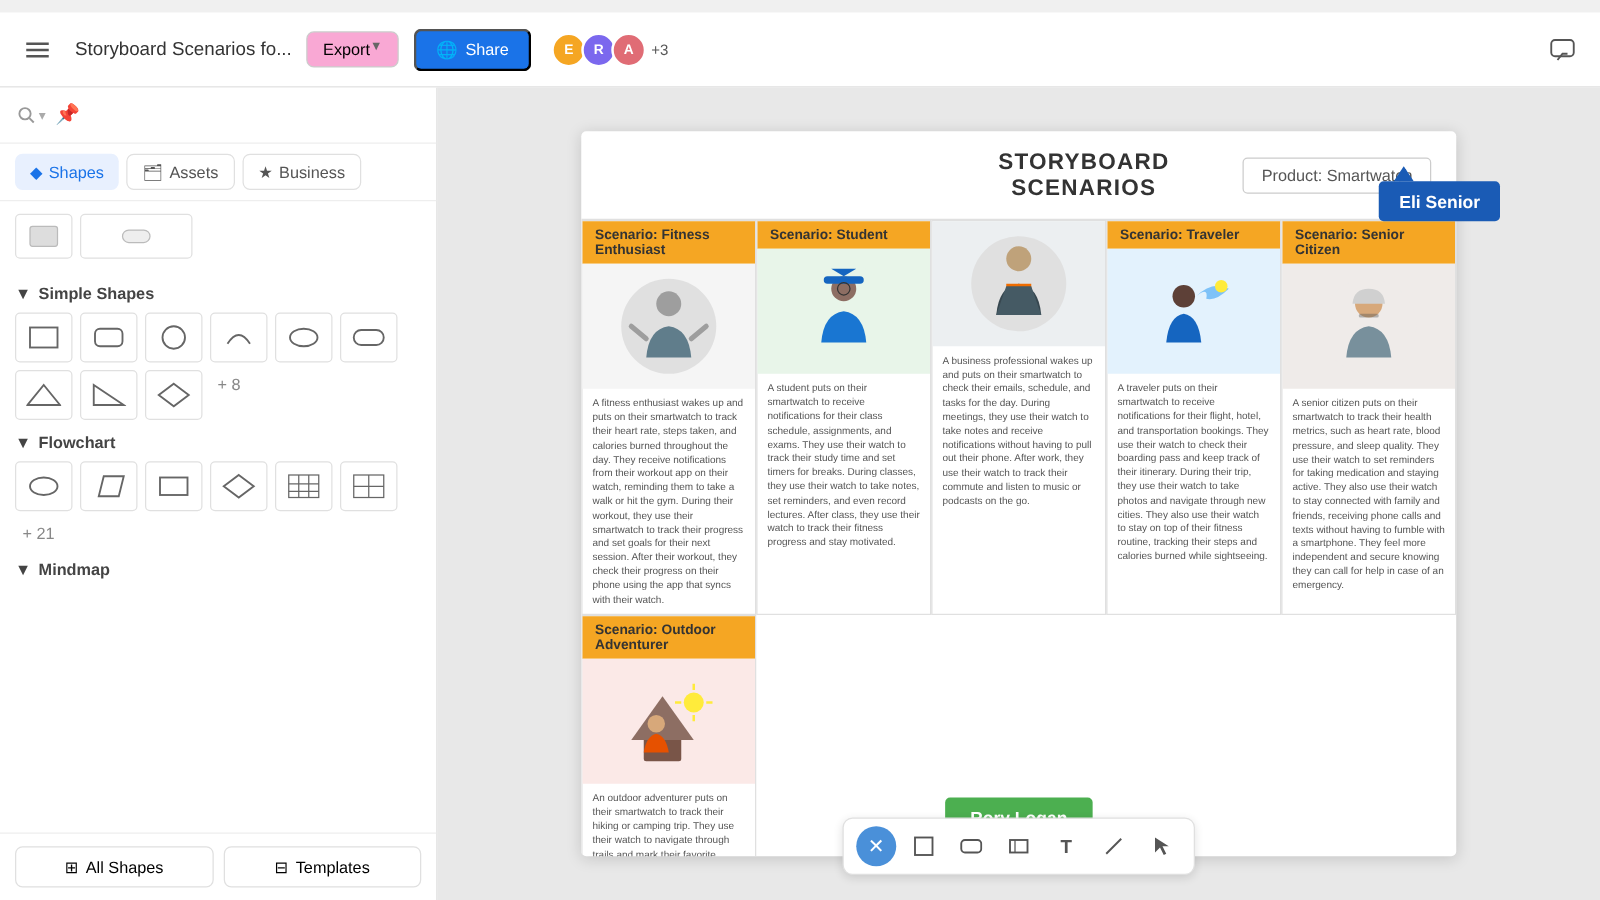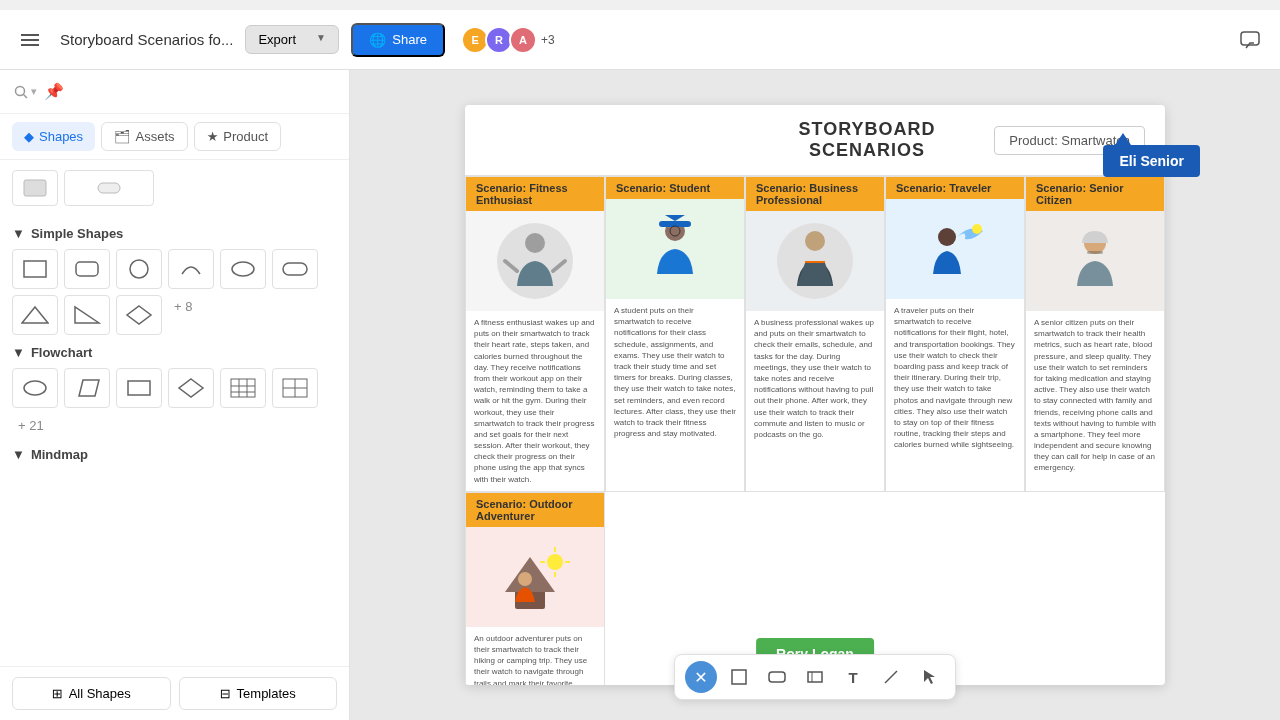--- a/index.html
+++ b/index.html
@@ -3,21 +3,21 @@
   <meta charset="utf-8">
   <style>
     * { box-sizing: border-box; margin: 0; padding: 0; }
     body { font-family: -apple-system, BlinkMacSystemFont, 'Segoe UI', sans-serif; background: #f0f0f0; width: 1280px; height: 720px; overflow: hidden; display: flex; flex-direction: column; }
 
     
     .topbar { display: flex; align-items: center; background: #fff; height: 60px; border-bottom: 1px solid #e0e0e0; padding: 0 12px; gap: 12px; flex-shrink: 0; margin-top: 10px; }
     .menu-btn { width: 36px; height: 36px; display: flex; align-items: center; justify-content: center; cursor: pointer; border-radius: 4px; }
     .menu-btn span { display: block; width: 18px; height: 2px; background: #555; box-shadow: 0 5px 0 #555, 0 -5px 0 #555; }
     .doc-title { font-size: 15px; color: #333; font-weight: 500; flex: 0 0 auto; }
-    .export-btn { display: flex; align-items: flex-start; gap: 20px; border: 1px solid #ccc; border-radius: 6px; padding: 6px 12px; font-size: 13px; cursor: pointer; background: #e5e5e5; }
+    .export-btn { display: flex; align-items: flex-start; gap: 0; border: 1px solid #ccc; border-radius: 6px; padding: 6px 12px; font-size: 13px; cursor: pointer; background: #f9a8d4; }
     .export-btn .chevron { font-size: 10px; color: #666; }
     .share-btn { display: flex; align-items: center; gap: 6px; background: #1a73e8; color: #fff; border-radius: 6px; padding: 7px 16px; font-size: 13px; font-weight: 500; cursor: pointer; }
     .globe-icon { font-size: 14px; }
     .avatars { display: flex; align-items: center; gap: -4px; margin-left: 8px; }
     .avatar { width: 28px; height: 28px; border-radius: 50%; border: 2px solid #fff; display: flex; align-items: center; justify-content: center; font-size: 11px; font-weight: bold; color: #fff; margin-left: -4px; }
     .av1 { background: #f5a623; }
     .av2 { background: #7b68ee; }
     .av3 { background: #e06c75; }
     .av-count { font-size: 12px; color: #555; margin-left: 4px; }
     .topbar-right { margin-left: auto; display: flex; align-items: center; }
@@ -139,21 +139,21 @@
       <button class="tab-btn tab-shapes">
         <span>◆</span>
         <span>Shapes</span>
       </button>
       <button class="tab-btn tab-assets">
         <span>🗂</span>
         <span>Assets</span>
       </button>
       <button class="tab-btn tab-stickers">
         <span>★</span>
-        <span>Product</span>
+        <span>Business</span>
       </button>
     </div>
 
     <div style="display:flex;gap:6px;padding:10px 12px 0 12px;">
       <div style="width:46px;height:36px;border:1px solid #e0e0e0;border-radius:4px;background:#fff;display:flex;align-items:center;justify-content:center;">
         <svg width="26" height="20">
             <rect x="2" y="2" width="22" height="16" rx="2" fill="#ddd" stroke="#bbb" stroke-width="1"></rect>
           </svg>
       </div>
       <div style="width:90px;height:36px;border:1px solid #e0e0e0;border-radius:4px;background:#fff;display:flex;align-items:center;justify-content:center;">
@@ -315,21 +315,20 @@
               <rect x="24" y="12" width="32" height="6" rx="3" fill="#1565c0"></rect>
               <path d="M40 12 L30 6 L50 6Z" fill="#1565c0"></path>
               <path d="M22 65 Q24 42 40 40 Q56 42 58 65Z" fill="#1976d2"></path>
               <circle cx="40" cy="22" r="5" fill="none" stroke="#333" stroke-width="1"></circle>
             </svg>
           </div>
           <div class="scenario-text">A student puts on their smartwatch to receive notifications for their class schedule, assignments, and exams. They use their watch to track their study time and set timers for breaks. During classes, they use their watch to take notes, set reminders, and even record lectures. After class, they use their watch to track their fitness progress and stay motivated.</div>
         </div>
 
         <div class="scenario-card">
-          <div class="scenario-label label-business">Scenario: Business Professional</div>
           <div class="scenario-image" style="background:#eceff1;">
             <svg class="illus" viewBox="0 0 80 80">
               <circle cx="40" cy="40" r="38" fill="#e0e0e0"></circle>
               <circle cx="40" cy="20" r="10" fill="#bfa27a"></circle>
               <path d="M22 65 Q24 42 40 40 Q56 42 58 65Z" fill="#37474f"></path>
               <rect x="30" y="40" width="20" height="4" fill="#ef6c00"></rect>
               <path d="M22 65 L30 42 L50 42 L58 65Z" fill="#455a64"></path>
             </svg>
           </div>
           <div class="scenario-text">A business professional wakes up and puts on their smartwatch to check their emails, schedule, and tasks for the day. During meetings, they use their watch to take notes and receive notifications without having to pull out their phone. After work, they use their watch to track their commute and listen to music or podcasts on the go.</div>

